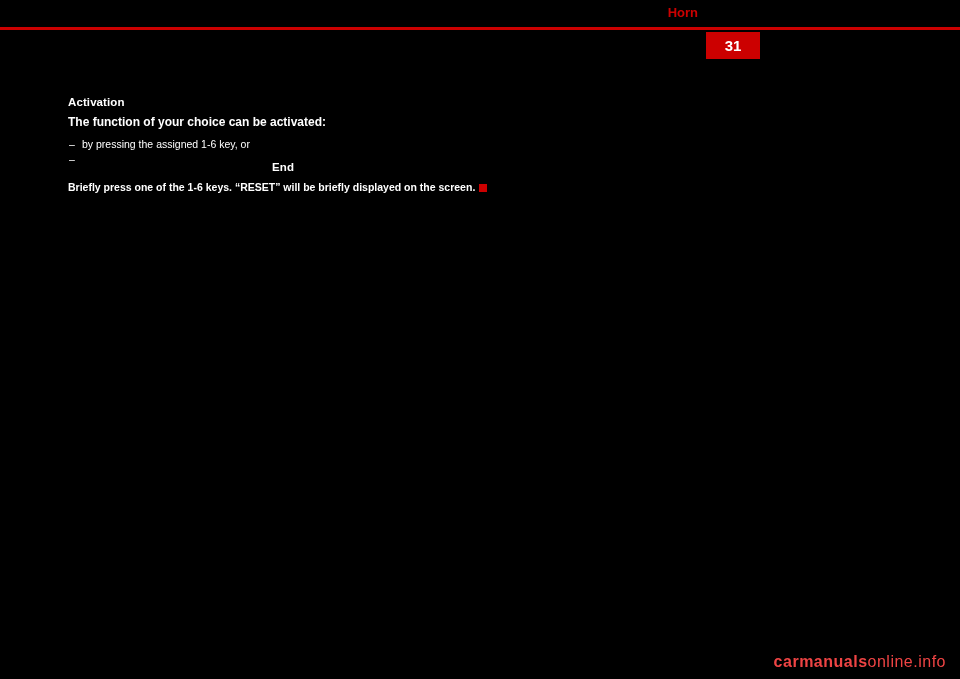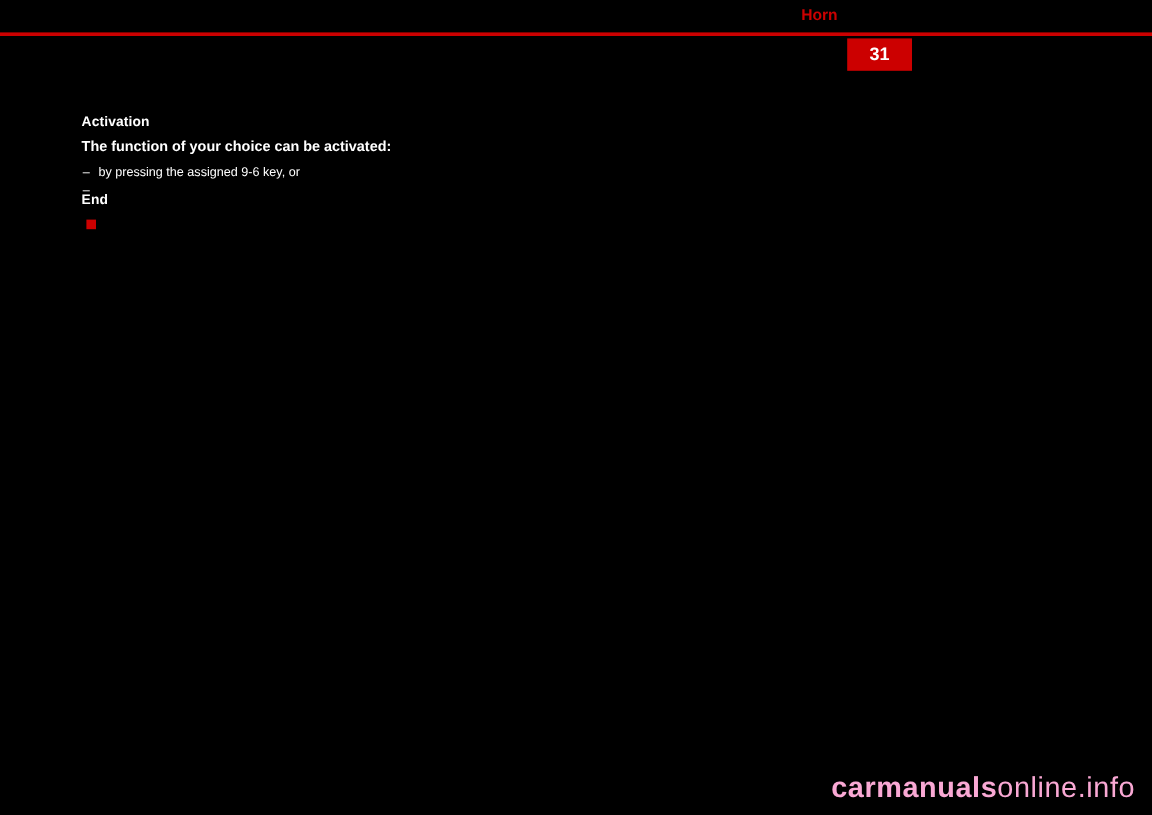--- a/index.html
+++ b/index.html
@@ -103,20 +103,21 @@
     color: #ffffff;
   }
   ul.bullets li .dash {
     position: absolute;
     left: 1px;
     top: 0;
     color: #ffffff;
   }
   .sec-heading.second {
     margin-top: 10px;
+    text-align: center;
   }
   .end-block {
     font-size: 10.5px;
     line-height: 13px;
     font-weight: bold;
     color: #ffffff;
     margin: 0;
   }
   .end-marker {
     display: inline-block;
@@ -125,22 +126,22 @@
     background: #cc0000;
     margin-left: 4px;
     vertical-align: -1px;
   }
 
   
   .watermark {
     position: absolute;
     right: 14px;
     bottom: 8px;
-    font-size: 24px;
-    color: #f9a8d4;
+    font-size: 16px;
+    color: #ef4444;
     font-family: "Liberation Sans", sans-serif;
     letter-spacing: 0.5px;
     white-space: nowrap;
     margin-left: 12px;
   }
   .watermark .wm-bold { font-weight: bold; }
 </style>
 </head>
 <body>
 
@@ -154,30 +155,30 @@
 
   <div class="content">
 
     <h2 class="sec-heading">Activation</h2>
 
     <p class="para bold">The function of your choice can be activated:</p>
 
     <ul class="bullets">
       <li>
         <span class="dash">–</span>
-        <span>by pressing the assigned 9-6 key, or</span>
+        <span>by pressing the assigned 1-6 key, or</span>
       </li>
       <li>
         <span class="dash">–</span>
       </li>
     </ul>
 
     <h2 class="sec-heading second">End</h2>
 
-    <p class="end-block"><span class="end-marker"></span></p>
+    <p class="end-block"><span>Briefly press one of the 1-6 keys. “RESET” will be briefly displayed on the screen.</span><span class="end-marker"></span></p>
 
   </div>
 
   <div class="watermark">
     <span class="wm-bold">carmanuals</span><span>online</span><span>.info</span>
   </div>
 
 </div>
 
 </body></html>

